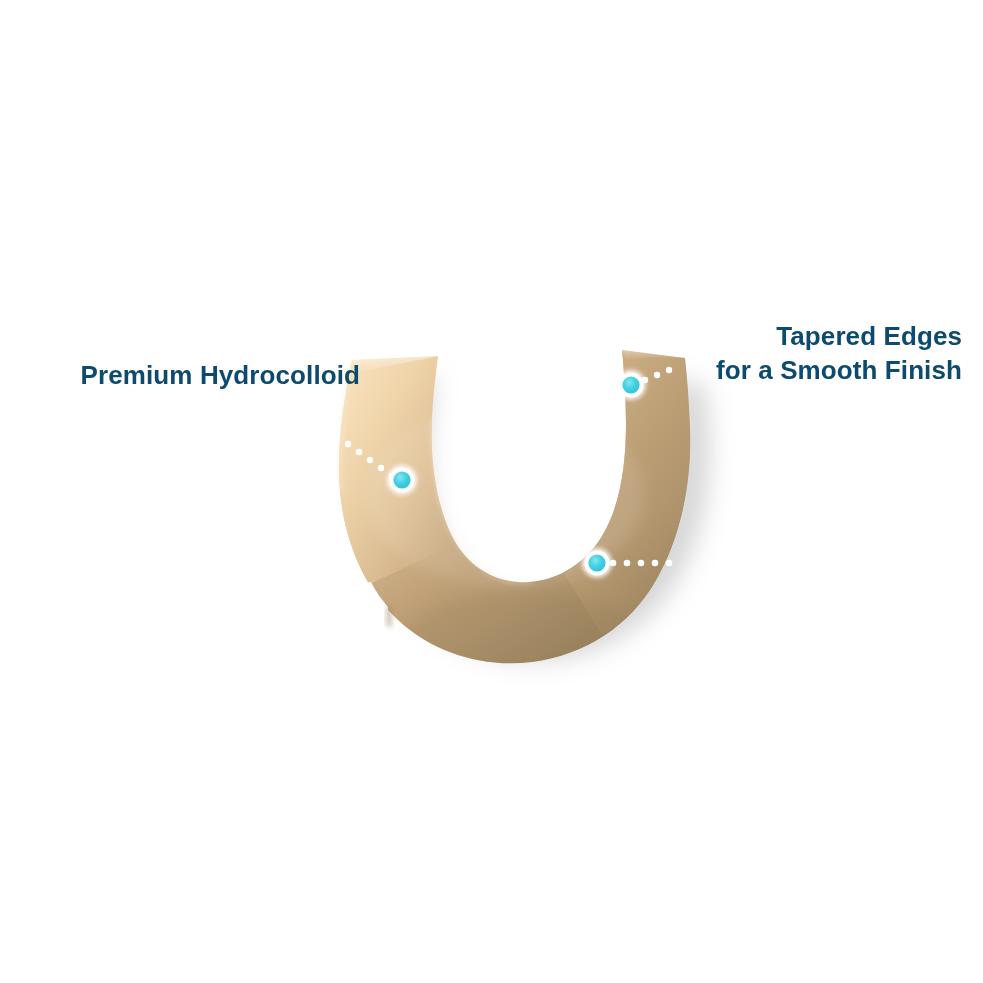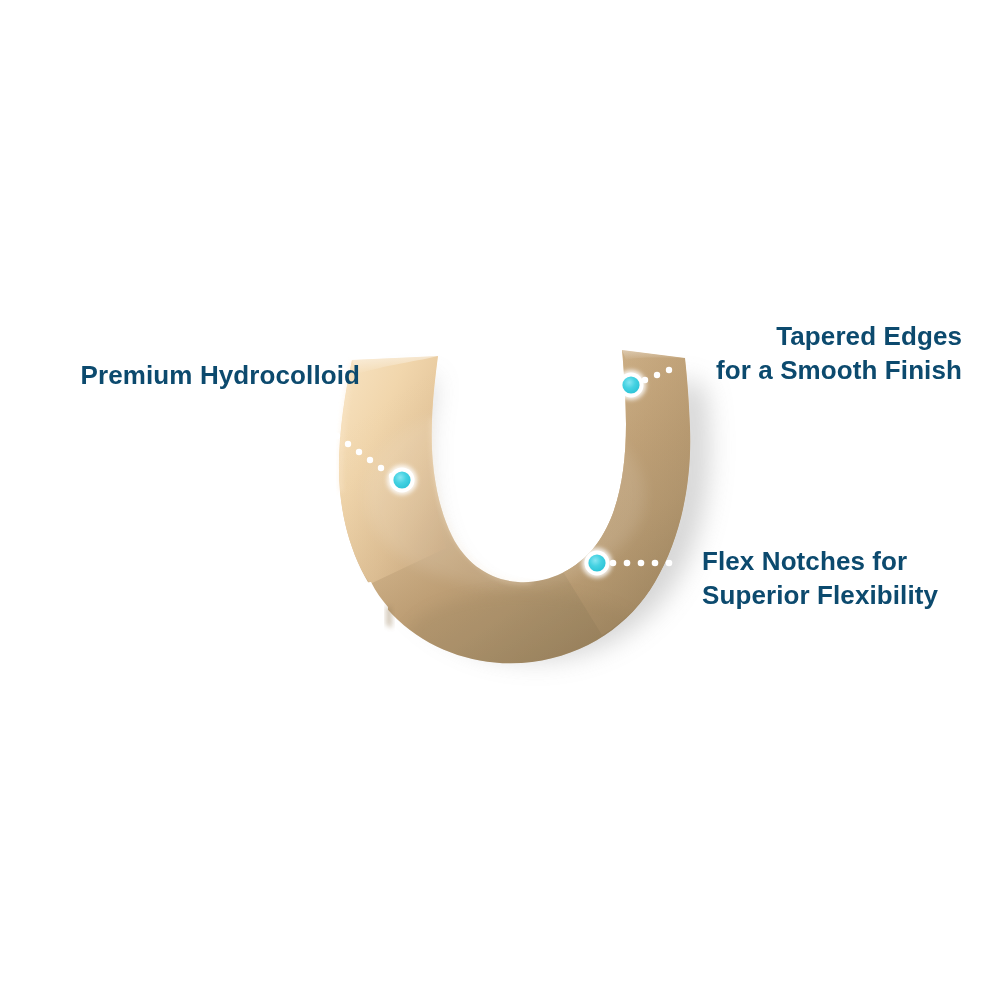--- a/index.html
+++ b/index.html
@@ -291,16 +291,14 @@
         </g>
       </g>
     </svg>
   </div>
 
   <div class="callout" id="callout-hydrocolloid">Premium Hydrocolloid</div>
 
   <div class="callout" id="callout-tapered">Tapered Edges
 for a Smooth Finish</div>
 
-  <div class="callout" id="callout-flex">Flex Notches for
-Superior Flexibility</div>
 
 </div>
 
 </body></html>

